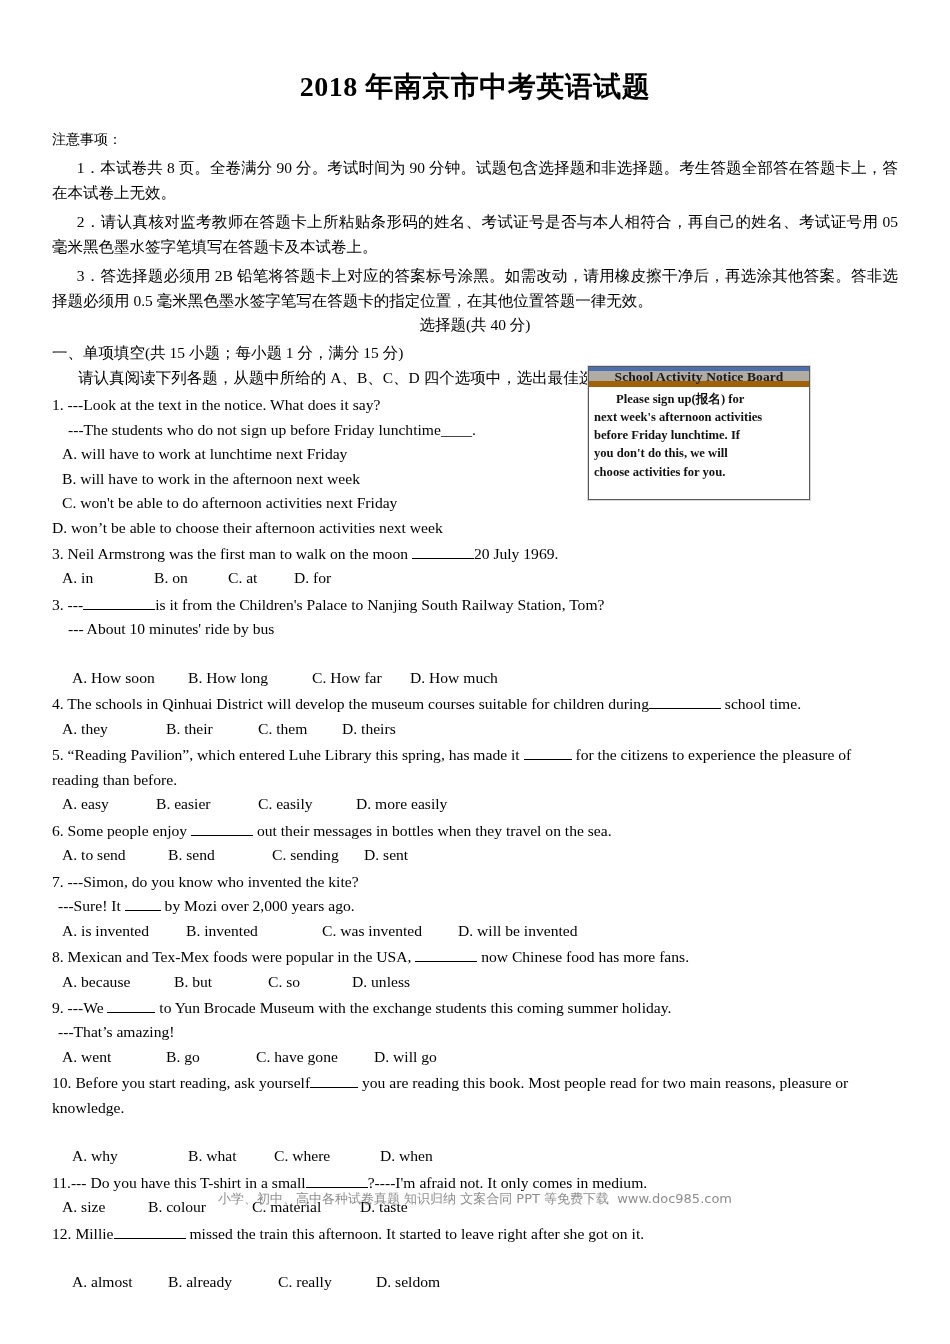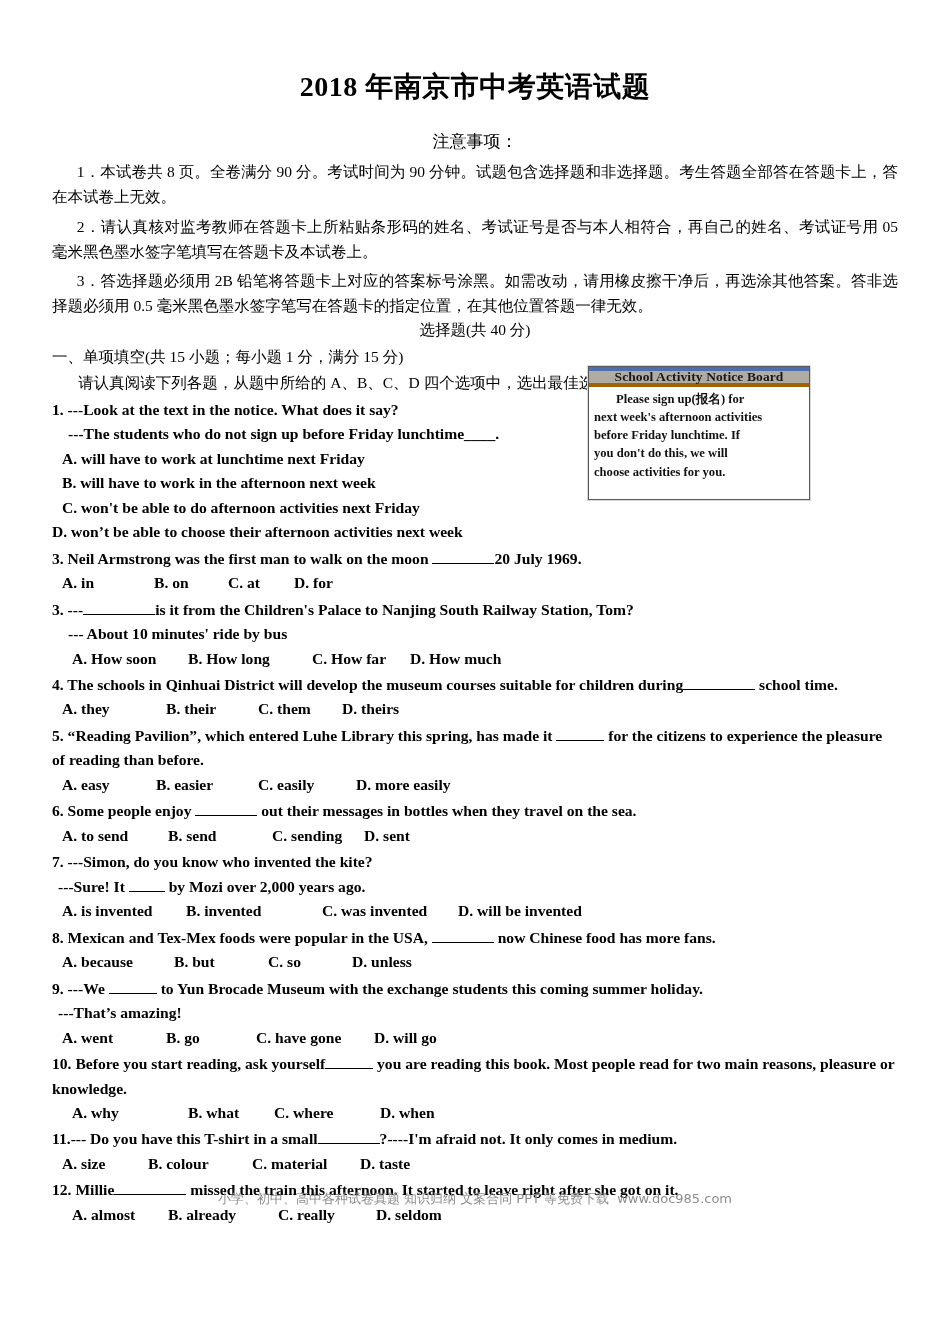--- a/index.html
+++ b/index.html
@@ -29,24 +29,23 @@
   .doc-title {
     text-align: center;
     font-size: 28px;
     font-weight: bold;
     margin-top: 68px;
     letter-spacing: 0.5px;
   }
 
   
   .notice-heading {
-    font-size: 17px;
+    font-size: 14px;
     margin-top: 23px;
     line-height: 1.55;
-    text-align: center;
   }
   .notice-item {
     font-size: 15.5px;
     line-height: 1.62;
     margin-top: 4px;
     text-align: justify;
     text-justify: inter-ideograph;
   }
   .notice-item .indent {
     display: inline-block;
@@ -70,36 +69,36 @@
     line-height: 1.6;
     margin-top: 1px;
     text-indent: 1.7em;
   }
 
   
   .q {
     font-size: 15.6px;
     line-height: 1.57;
     margin-top: 2px;
-    font-weight: bold;
   }
   .q-line {
     white-space: pre-wrap;
   }
   .q-stem {
     text-align: left;
   }
   .q-sub {
     padding-left: 16px;
   }
   .q-opt {
     padding-left: 10px;
   }
   .q-opt-wide {
     padding-left: 20px;
+    margin-top: 24px;
   }
   .q-opt-none {
     padding-left: 0;
   }
   .blank {
     display: inline-block;
     border-bottom: 1px solid #000;
     vertical-align: baseline;
   }
   .b-sm { width: 36px; }
@@ -123,21 +122,21 @@
     border: 1px solid #5a5a5a;
     background: #ffffff;
     box-sizing: border-box;
     font-family: "Liberation Serif", "DejaVu Serif", serif;
     box-shadow: 0 0 0 1px #d8d8d8;
   }
   .nb-header {
     position: relative;
     height: 20px;
     background: #b0aba3;
-    border-bottom: 4px solid #a16207;
+    border-bottom: 6px solid #a16207;
     text-align: center;
     box-sizing: border-box;
   }
   .nb-header::before {
     content: "";
     position: absolute;
     left: 0; right: 0; top: 0;
     height: 4px;
     background: #4d6fb0;
   }

